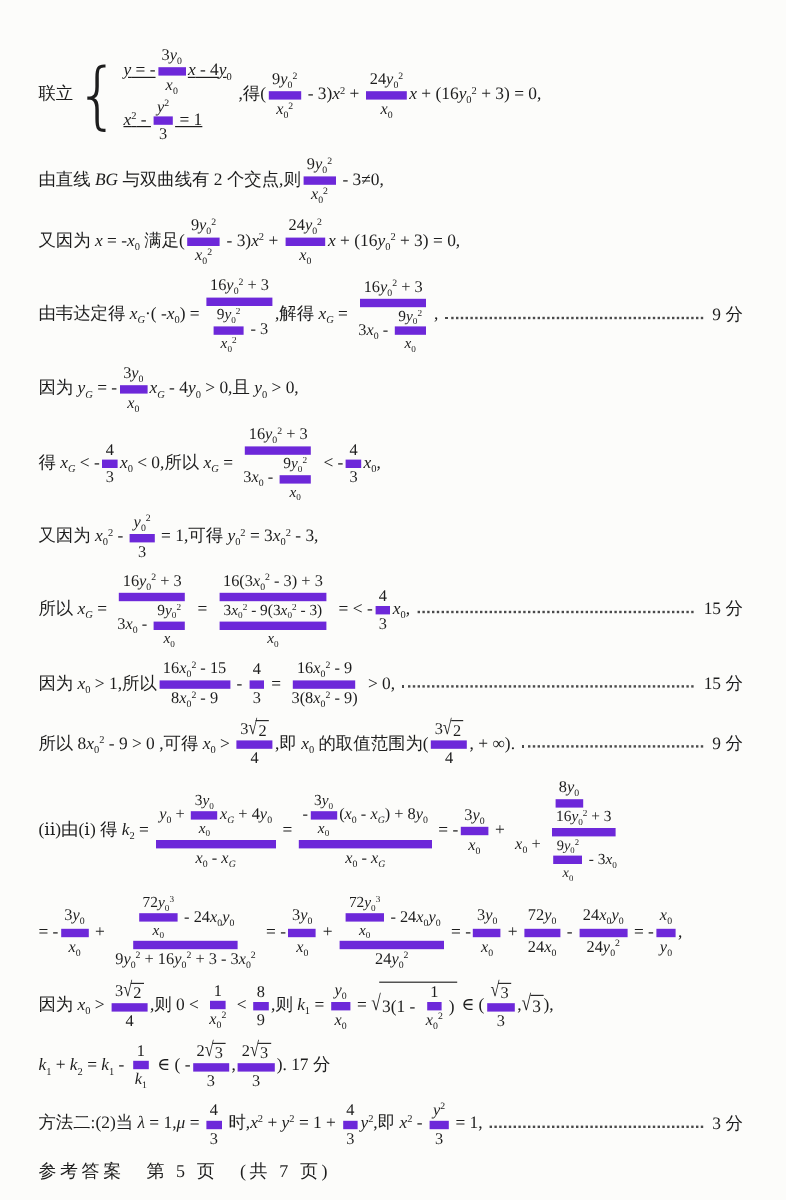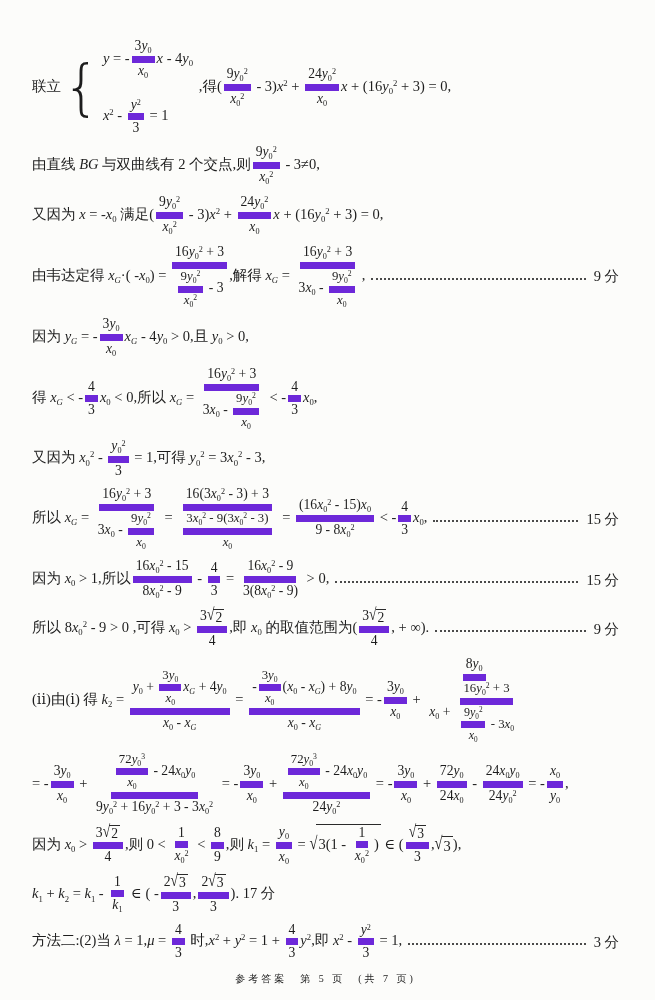--- a/index.html
+++ b/index.html
@@ -18,26 +18,26 @@
   sup{font-size:0.6em;vertical-align:0.55em;}
   .frac{display:inline-flex;flex-direction:column;align-items:center;
     vertical-align:middle;margin:0 2px;font-size:0.94em;line-height:1.2;}
   .frac .fn{padding:0 3px;border-bottom:7px solid #6d28d9;text-align:center;}
   .frac .fd{padding:0 3px;text-align:center;}
   .sqs{display:inline-block;transform:scaleY(1.25) translateY(-1px);margin-right:-1px;}
   .sqb{display:inline-block;border-top:1.3px solid #2a2a2a;padding:0 2px;vertical-align:middle;}
   .cases{display:inline-flex;align-items:center;vertical-align:middle;margin:0 2px;}
   .cbrace{font-family:"DejaVu Sans",sans-serif;font-size:4em;font-weight:300;
     line-height:0;transform:scaleY(1.05);padding-right:3px;}
-  .ccol{display:inline-flex;flex-direction:column;gap:16px;}
+  .ccol{display:inline-flex;flex-direction:column;text-decoration:underline;}
   .crow{white-space:nowrap;}
   .leader{flex:1;min-width:12px;margin:0 8px 0 6px;
     border-bottom:2px dotted #4a4a4a;transform:translateY(2px);}
   .score{white-space:nowrap;}
-  .footer{text-align:center;font-size:10px;letter-spacing:3px;padding:10px 0 2px;}
+  .footer{font-size:15px;letter-spacing:3px;padding:10px 0 2px;}
 </style>
 </head>
 <body style="background: rgb(252, 252, 250); color: rgb(29, 29, 29);">
 
 <div class="page">
   <div class="lines">
       <div class="line">
         <span class="content">联立<span class="cases">
             <span class="cbrace">{</span>
             <span class="ccol">
@@ -123,24 +123,21 @@
             <span class="fd">3<i>x</i><sub>0</sub> - <span class="frac">
                 <span class="fn">9<i>y</i><sub>0</sub><sup>2</sup></span>
                 <span class="fd"><i>x</i><sub>0</sub></span>
               </span></span>
           </span> = <span class="frac">
             <span class="fn">16(3<i>x</i><sub>0</sub><sup>2</sup> - 3) + 3</span>
             <span class="fd"><span class="frac">
                 <span class="fn">3<i>x</i><sub>0</sub><sup>2</sup> - 9(3<i>x</i><sub>0</sub><sup>2</sup> - 3)</span>
                 <span class="fd"><i>x</i><sub>0</sub></span>
               </span></span>
-          </span> = <span class="frac">
-            <span class="fn">(16<i>x</i><sub>0</sub><sup>2</sup> - 15)<i>x</i><sub>0</sub></span>
-            <span class="fd">9 - 8<i>x</i><sub>0</sub><sup>2</sup></span>
-          </span> &lt; -<span class="frac">
+          </span> =  &lt; -<span class="frac">
             <span class="fn">4</span>
             <span class="fd">3</span>
           </span><i>x</i><sub>0</sub>,</span>
         <span class="leader"></span>
         <span class="score">15 分</span>
       </div>
       <div class="line">
         <span class="content">因为 <i>x</i><sub>0</sub> &gt; 1,所以<span class="frac">
             <span class="fn">16<i>x</i><sub>0</sub><sup>2</sup> - 15</span>
             <span class="fd">8<i>x</i><sub>0</sub><sup>2</sup> - 9</span>

